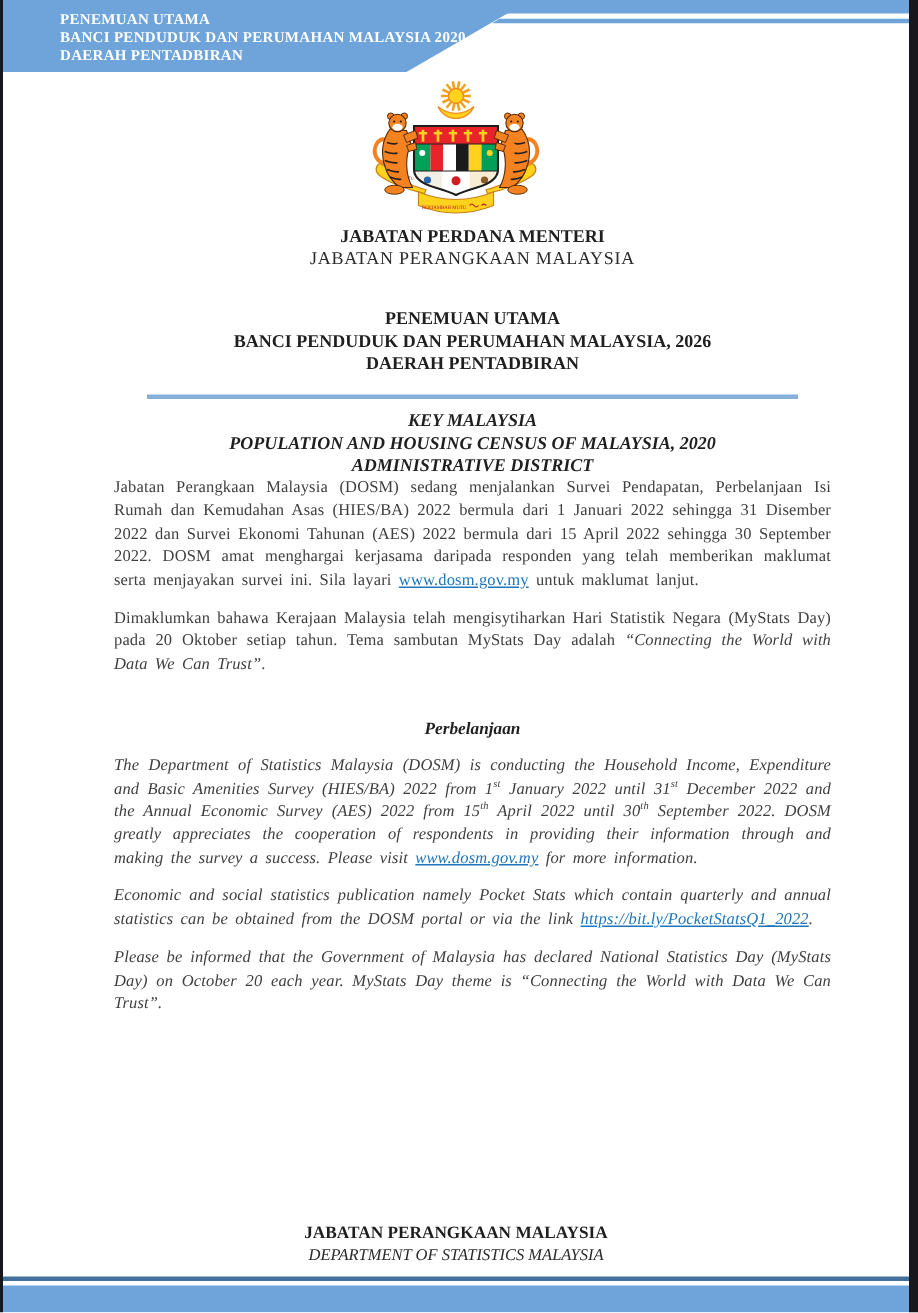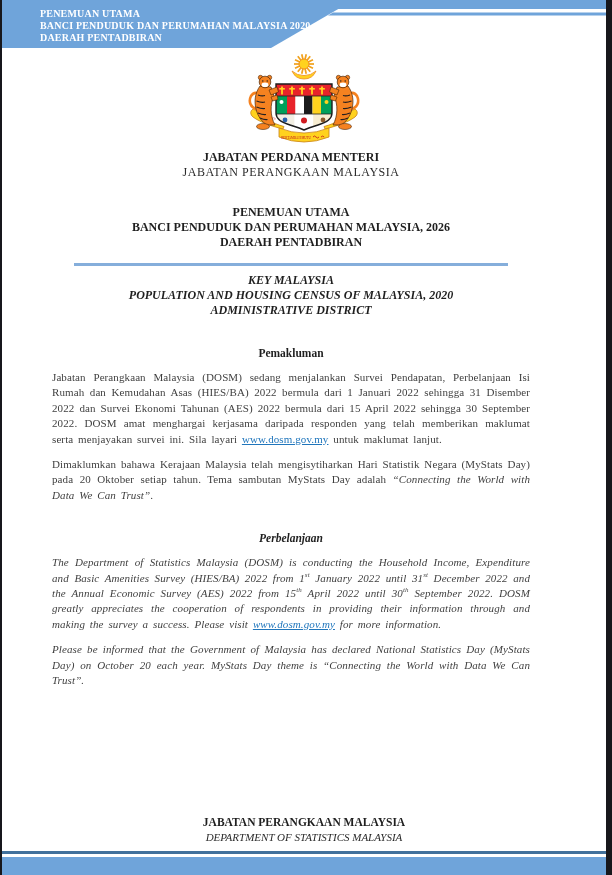--- a/index.html
+++ b/index.html
@@ -11,21 +11,21 @@
   }
   
   .hdr-svg{position:absolute;top:0;left:0;display:block;}
   .band-text{
     position:absolute;top:8px;left:38px;width:290px;
     color:#ffffff;font-weight:bold;font-size:10px;line-height:12px;letter-spacing:.2px;
   }
   
   .emblem{position:absolute;top:51px;left:227px;}
   
-  .content{position:absolute;top:150px;left:50px;width:478px;font-size:11px;}
+  .content{position:absolute;top:150px;left:74px;width:478px;font-size:11px;}
   .center{text-align:center;}
   .agency-1{font-weight:bold;font-size:12px;color:#1f1f1f;line-height:15px;}
   .agency-2{font-size:12px;color:#2b2b2b;line-height:15px;letter-spacing:.5px;}
   .title-ms{margin-top:25px;font-weight:bold;font-size:12px;color:#1f1f1f;line-height:15px;}
   .rule{height:3px;background:#85aedb;border:0;width:434px;margin:13px auto 7px auto;}
   .title-en{font-weight:bold;font-style:italic;font-size:12px;color:#1f1f1f;line-height:15px;}
   .sec-head{margin-top:29px;margin-bottom:11px;font-weight:bold;font-size:11.5px;color:#1f1f1f;}
   .sec-head.en{font-style:italic;}
   .para{
     text-align:justify;line-height:15.4px;margin:0 0 10px 0;
@@ -176,26 +176,26 @@
     </div>
 
     <div class="rule"></div>
 
     <div class="center title-en">
       <div>KEY MALAYSIA</div>
       <div>POPULATION AND HOUSING CENSUS OF MALAYSIA, 2020</div>
       <div>ADMINISTRATIVE DISTRICT</div>
     </div>
 
-    <div class="center sec-head">Pemakluman</div>
     <p class="para"><span>Jabatan Perangkaan Malaysia (DOSM) sedang menjalankan Survei Pendapatan, Perbelanjaan Isi Rumah dan Kemudahan Asas (HIES/BA) 2022 bermula dari 1 Januari 2022 sehingga 31 Disember 2022 dan Survei Ekonomi Tahunan (AES) 2022 bermula dari 15 April 2022 sehingga 30 September 2022. DOSM amat menghargai kerjasama daripada responden yang telah memberikan maklumat serta menjayakan survei ini. Sila layari </span><span class="seg-link">www.dosm.gov.my</span><span> untuk maklumat lanjut.</span></p>
     <p class="para"><span>Dimaklumkan bahawa Kerajaan Malaysia telah mengisytiharkan Hari Statistik Negara (MyStats Day) pada 20 Oktober setiap tahun. Tema sambutan MyStats Day adalah </span><span class="seg-i">“Connecting the World with Data We Can Trust”</span><span>.</span></p>
 
     <div class="center sec-head en">Perbelanjaan</div>
     <p class="para en"><span>The Department of Statistics Malaysia (DOSM) is conducting the Household Income, Expenditure and Basic Amenities Survey (HIES/BA) 2022 from 1</span><sup>st</sup><span> January 2022 until 31</span><sup>st</sup><span> December 2022 and the Annual Economic Survey (AES) 2022 from 15</span><sup>th</sup><span> April 2022 until 30</span><sup>th</sup><span> September 2022. DOSM greatly appreciates the cooperation of respondents in providing their information through and making the survey a success. Please visit </span><span class="seg-link">www.dosm.gov.my</span><span> for more information.</span></p>
+    <p class="para en"><span>Economic and social statistics publication namely Pocket Stats which contain quarterly and annual statistics can be obtained from the DOSM portal or via the link </span><span class="seg-link">https://bit.ly/PocketStatsQ1_2022</span><span>.</span></p>
     <p class="para en"><span>Please be informed that the Government of Malaysia has declared National Statistics Day (MyStats Day) on October 20 each year. MyStats Day theme is “Connecting the World with Data We Can Trust”.</span></p>
   </div>
 
   <div class="footer-text">
     <div class="footer-1">JABATAN PERANGKAAN MALAYSIA</div>
     <div class="footer-2">DEPARTMENT OF STATISTICS MALAYSIA</div>
   </div>
   <div class="footer-line"></div>
   <div class="footer-band"></div>
 

